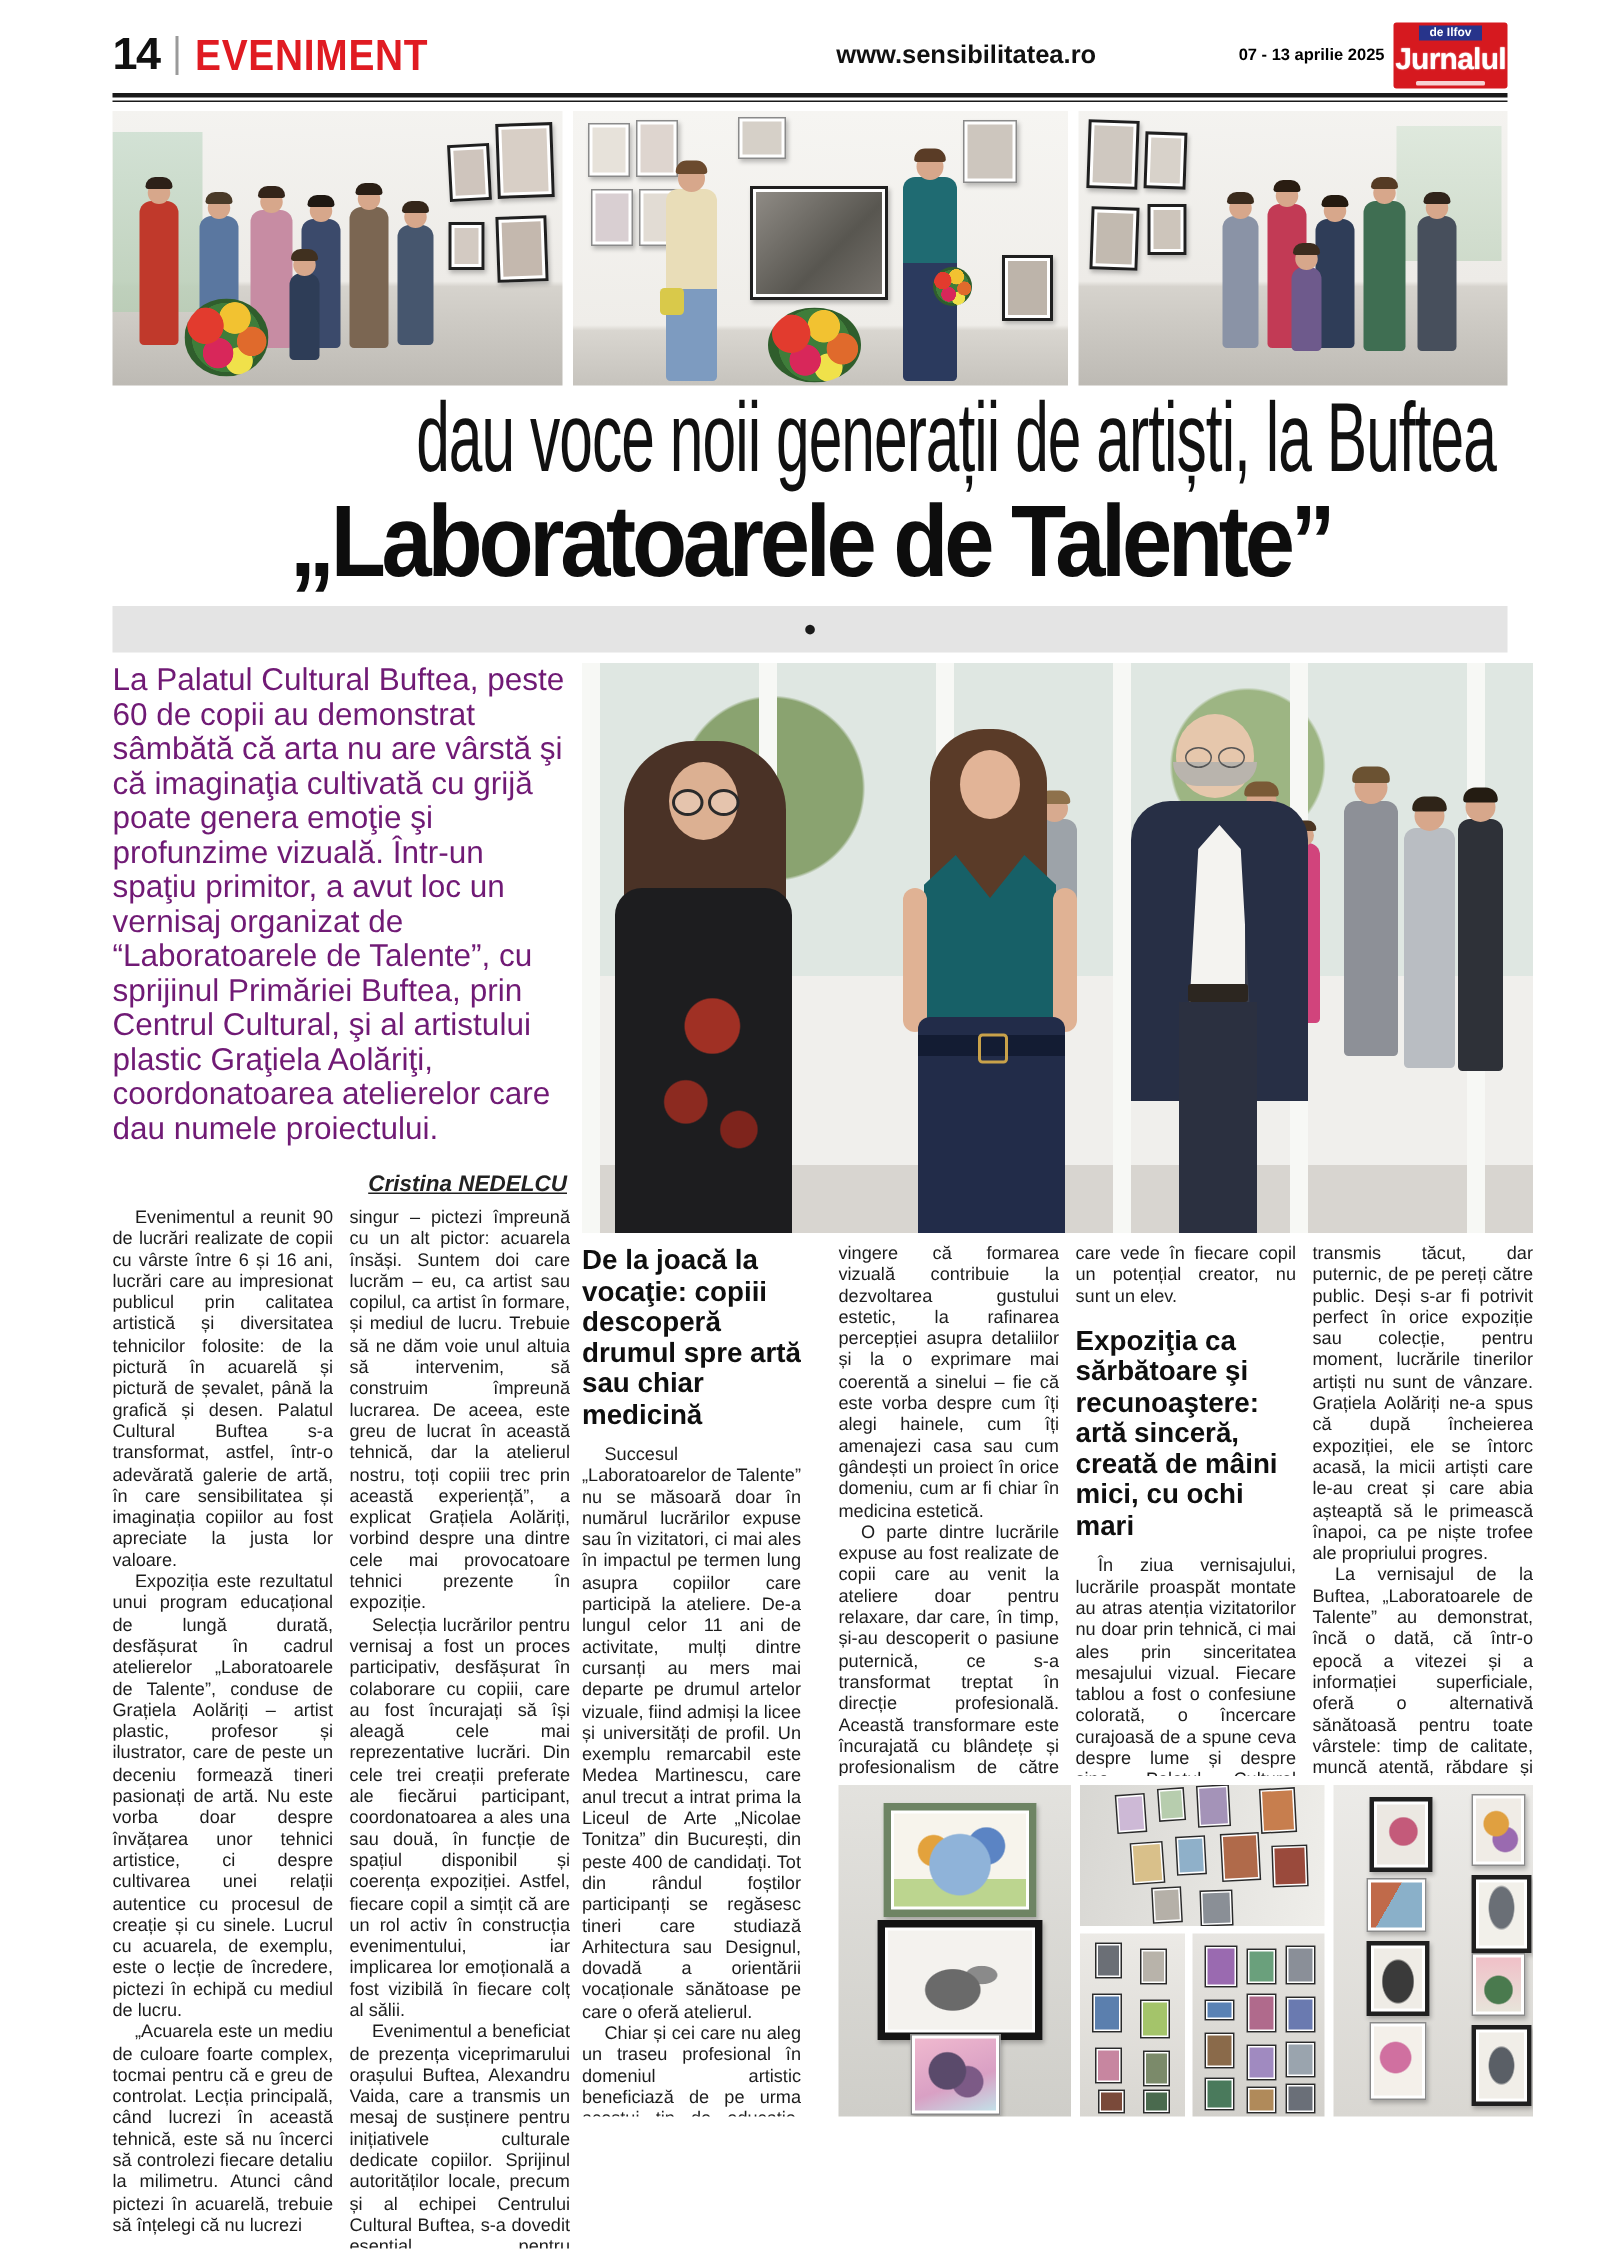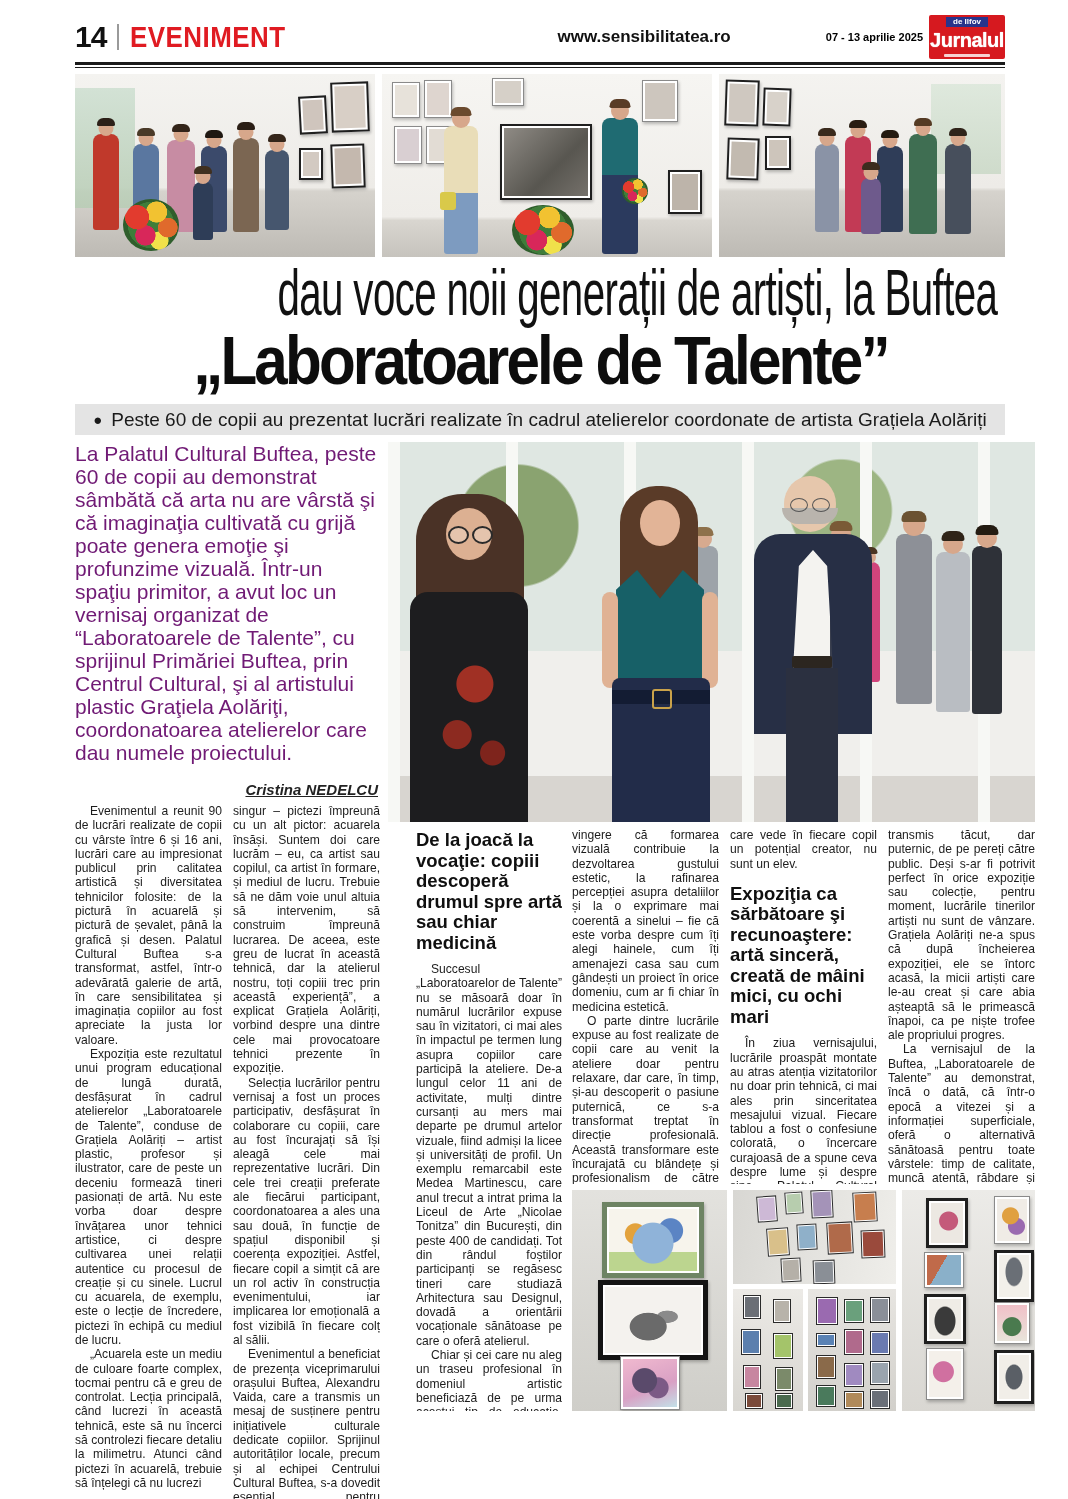--- a/index.html
+++ b/index.html
@@ -46,21 +46,21 @@
   .lede{font-size:21px;line-height:23px;color:#701a75;}
   .byline{text-align:right;font-style:italic;text-decoration:underline;font-size:15px;color:#222;padding-right:2px;margin-top:17px;font-weight:bold;}
   .twocol{display:flex;gap:11px;margin-top:6px;height:778px;overflow:hidden;}
   .col{width:147px;flex:none;overflow:hidden;}
   .body p{margin:0;font-size:12.1px;line-height:14.3px;text-align:justify;color:#1c1c1c;}
   .body p.ind{text-indent:15px;}
   .body h3{font-size:18.5px;line-height:20.5px;margin:13px 0 9px;color:#0f0f0f;}
   .body h3.first{margin-top:2px;}
   .rightcol{flex:1;display:flex;flex-direction:column;}
   .photo-main{height:380px;position:relative;overflow:hidden;background:#e9ece8;}
-  .lower{display:flex;gap:10px;margin-top:6px;height:583px;margin-left:28px;}
+  .lower{display:flex;gap:25px;margin-top:6px;height:583px;}
   .col3{width:146px;flex:none;overflow:hidden;}
   .rsub{flex:1;display:flex;flex-direction:column;}
   .textrow{display:flex;gap:11px;height:356px;overflow:hidden;}
   .textrow .col{width:147px;}
   .collage{display:flex;gap:6px;height:221px;margin-top:6px;}
   .cA{width:155px;background:linear-gradient(180deg,#e3e2de,#cfcec9);}
   .cMid{width:163px;display:flex;flex-direction:column;gap:5px;}
   .cB{height:94px;background:linear-gradient(100deg,#d8d7d3,#efeeea);}
   .cCD{flex:1;display:flex;gap:5px;}
   .cC{width:70px;background:linear-gradient(180deg,#eceae6,#d8d6d1);}
@@ -134,21 +134,20 @@
     </div>
   </div>
 
   <div class="headline">
     <div><span class="hl2">dau voce noii generații de artiști, la Buftea</span></div>
     <div><span class="hl1">„Laboratoarele de Talente”</span></div>
   </div>
 
   <div class="kicker">
     <span class="dot">●</span>
-    <span>Peste 60 de copii au prezentat lucrări realizate în cadrul atelierelor coordonate de artista Grațiela Aolăriți</span>
   </div>
 
   <div class="main body">
 
     <div class="leftcol">
       <div class="lede">La Palatul Cultural Buftea, peste 60 de copii au demonstrat sâmbătă că arta nu are vârstă şi că imaginaţia cultivată cu grijă poate genera emoţie şi profunzime vizuală. Într-un spaţiu primitor, a avut loc un vernisaj organizat de “Laboratoarele de Talente”, cu sprijinul Primăriei Buftea, prin Centrul Cultural, şi al artistului plastic Graţiela Aolăriţi, coordonatoarea atelierelor care dau numele proiectului.</div>
       <div class="byline">Cristina NEDELCU</div>
       <div class="twocol">
         <div class="col">
           <p class="ind">Evenimentul a reunit 90 de lucrări realizate de copii cu vârste între 6 și 16 ani, lucrări care au impresionat publicul prin calitatea artistică și diversitatea tehnicilor folosite: de la pictură în acuarelă și pictură de șevalet, până la grafică și desen. Palatul Cultural Buftea s-a transformat, astfel, într-o adevărată galerie de artă, în care sensibilitatea și imaginația copiilor au fost apreciate la justa lor valoare.</p>

